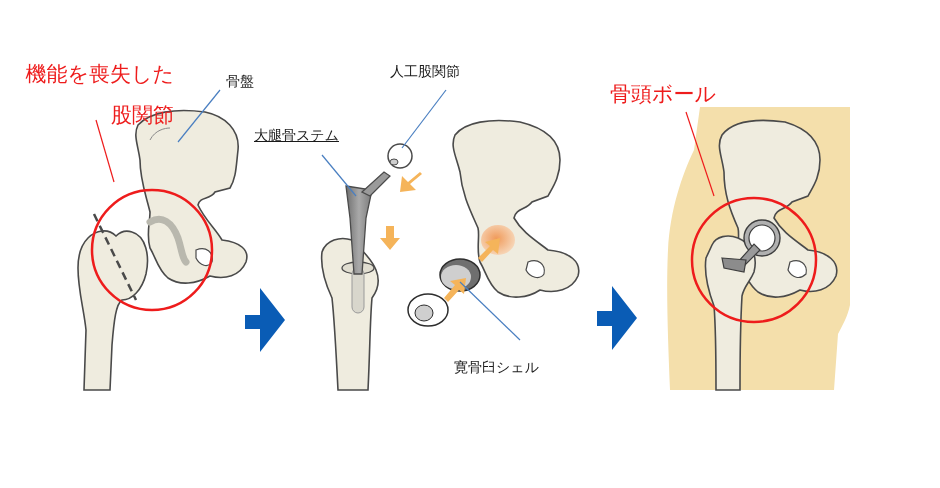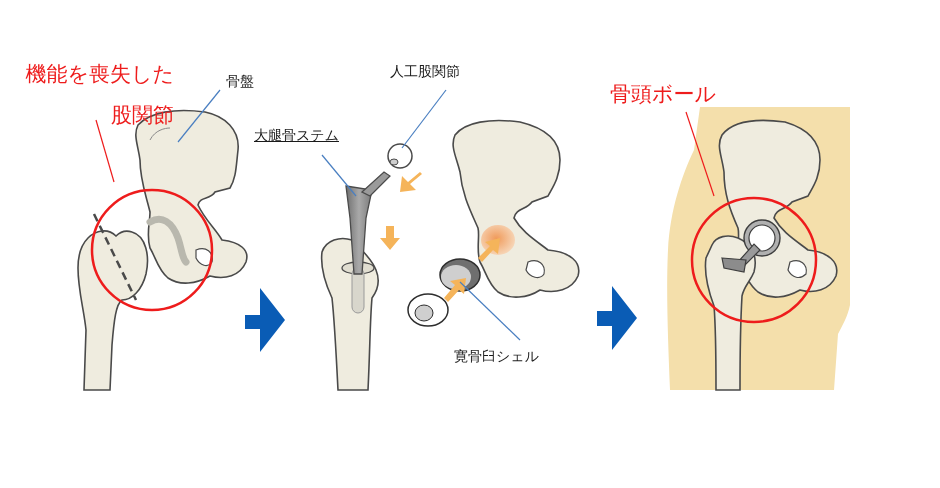--- a/index.html
+++ b/index.html
@@ -101,14 +101,14 @@
   </g>
 </svg>
 
 <div class="lbl red center" style="left:14px; top:64px; width:160px;">
   <div>機能を喪失した</div>
   <div style="margin-top:20px;">股関節</div>
 </div>
 <div class="lbl black" style="left:226px; top:74px;">骨盤</div>
 <div class="lbl black" style="left:390px; top:64px;">人工股関節</div>
 <div class="lbl black" style="left:254px; top:128px;text-decoration:underline;">大腿骨ステム</div>
-<div class="lbl black" style="left:454px; top:349px;">寛骨臼シェル</div>
+<div class="lbl black" style="left:454px; top:360px;">寛骨臼シェル</div>
 <div class="lbl red" style="left:610px; top:84px;">骨頭ボール</div>
 
 </body></html>

